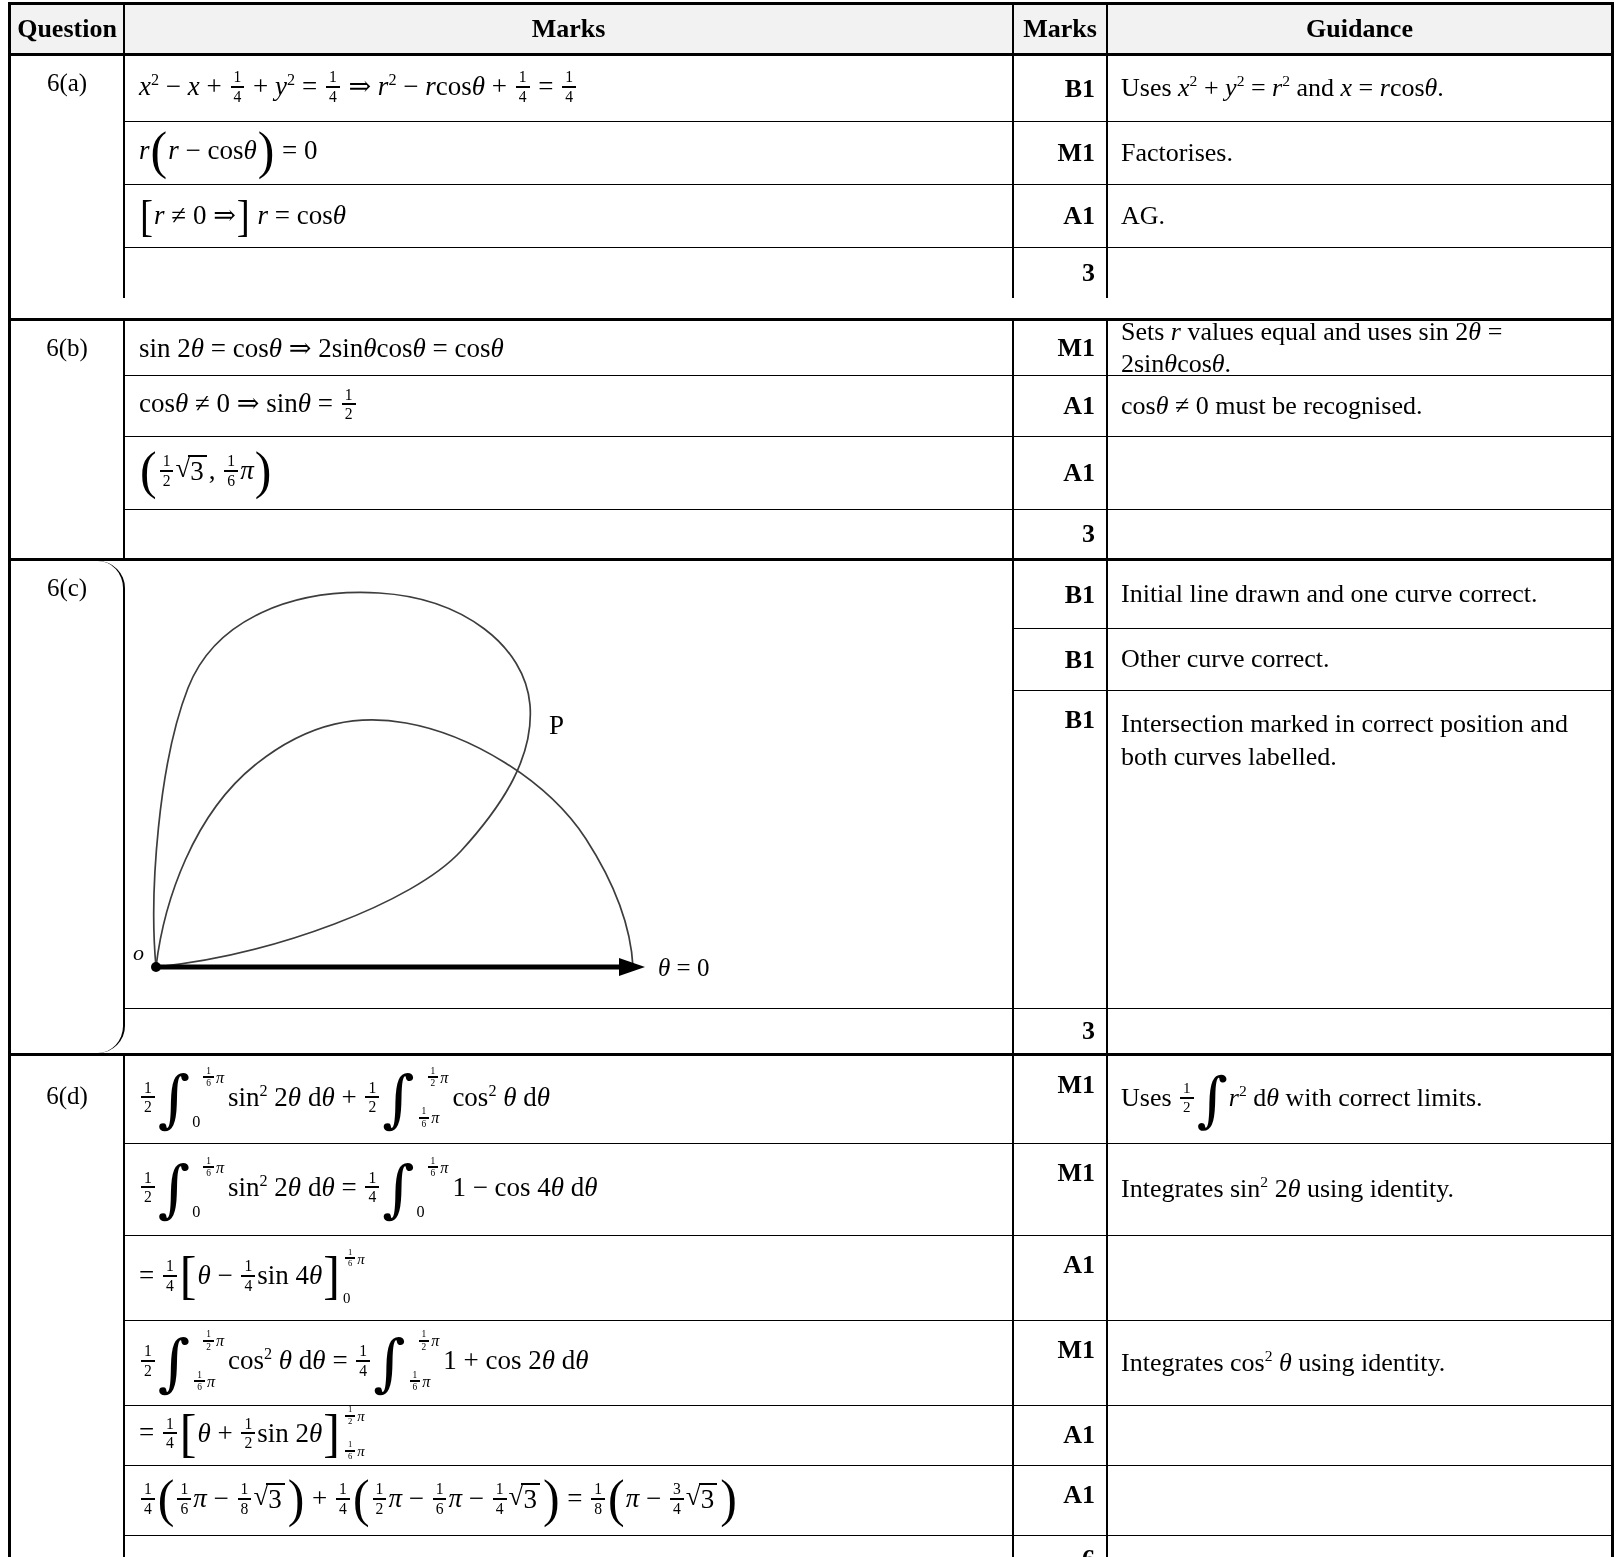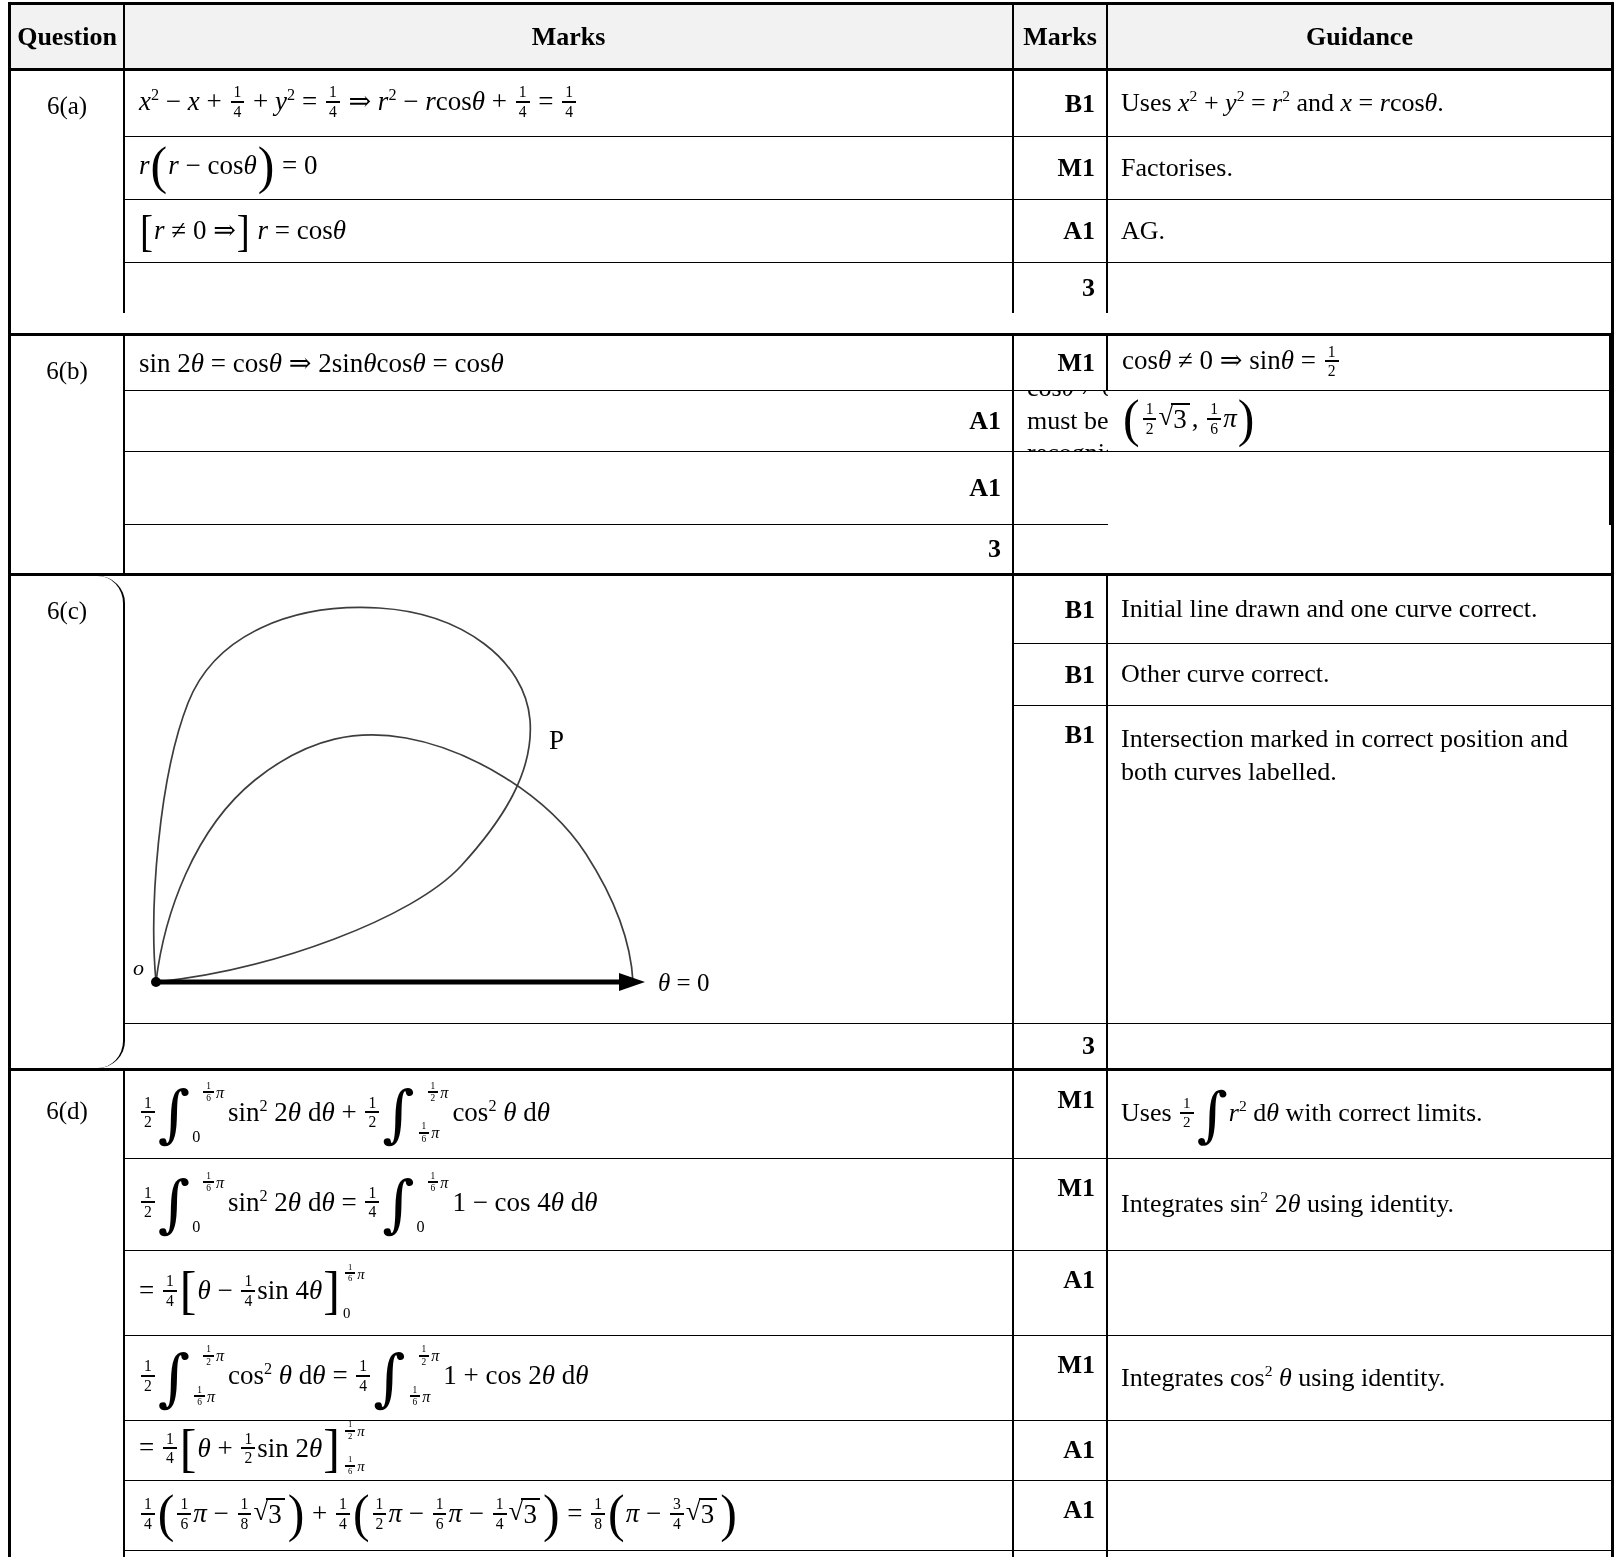--- a/index.html
+++ b/index.html
@@ -3,35 +3,35 @@
 <meta charset="utf-8">
 <style>
   html,body{margin:0;padding:0;background:#fff;}
   body{
     width:1616px;height:1557px;overflow:hidden;
     padding:2px 0 0 8px;box-sizing:border-box;
     font-family:"Liberation Serif","DejaVu Serif",serif;
     color:#000;
   }
   .sheet{width:1600px;border:3px solid #000;box-sizing:content-box;}
-  .hdr{display:grid;grid-template-columns:114px 889px 94px 1fr;height:63px;background:#f2f2f2;}
+  .hdr{display:grid;grid-template-columns:114px 889px 94px 1fr;height:48px;background:#f2f2f2;}
   .hdr .hcell{
     display:flex;align-items:center;justify-content:center;
     font-weight:bold;font-size:26px;border-right:2px solid #000;box-sizing:border-box;
   }
   .hdr .hcell:last-child{border-right:none;}
   .sec{display:grid;grid-template-columns:114px 889px 94px 1fr;border-top:3px solid #000;}
   .cell{
     box-sizing:border-box;border-right:2px solid #000;border-bottom:1.5px solid #000;
     display:flex;align-items:center;padding:0 10px;overflow:hidden;
   }
   .gcell{border-right:none;padding-left:13px;padding-right:14px;font-size:26px;line-height:1.25;}
   .qcell{
     grid-column:1;border-bottom:none;justify-content:center;align-items:flex-start;
-    padding-top:21px;font-size:25px;
+    padding-top:13px;font-size:25px;
   }
   .acell{padding-left:14px;font-size:27px;}
   .mcell{justify-content:flex-end;font-weight:bold;font-size:26px;padding-right:11px;}
   .lastrow{border-bottom:none;}
   .vtop{align-items:flex-start;padding-top:14px;}
   .dcell{padding:0;}
   .math{display:inline-block;}
   
   .mv{font-style:italic;}
   sup.ms{font-size:.6em;line-height:0;}
@@ -123,20 +123,23 @@
   <div class="sec" style="grid-template-rows:55px 61px 73px 48px;margin-top:20px;">
     <div class="cell qcell" style="grid-row:1/span 4;">
         <span>6(b)</span>
       </div>
     <div class="cell acell">
         <span class="math">sin 2<i class="mv">θ</i> = cos<i class="mv">θ</i> ⇒ 2sin<i class="mv">θ</i>cos<i class="mv">θ</i> = cos<i class="mv">θ</i></span>
       </div>
     <div class="cell mcell">
         <span>M1</span>
       </div>
+    <div class="cell gcell">
+        <span class="math">Sets <i class="mv">r</i> values equal and uses  sin 2<i class="mv">θ</i> = 2sin<i class="mv">θ</i>cos<i class="mv">θ</i>.</span>
+      </div>
     <div class="cell acell">
         <span class="math">cos<i class="mv">θ</i> ≠ 0 ⇒ sin<i class="mv">θ</i> = <span class="mf">
             <span class="mfn">1</span>
             <span class="mfd">2</span>
           </span></span>
       </div>
     <div class="cell mcell">
         <span>A1</span>
       </div>
     <div class="cell gcell">

